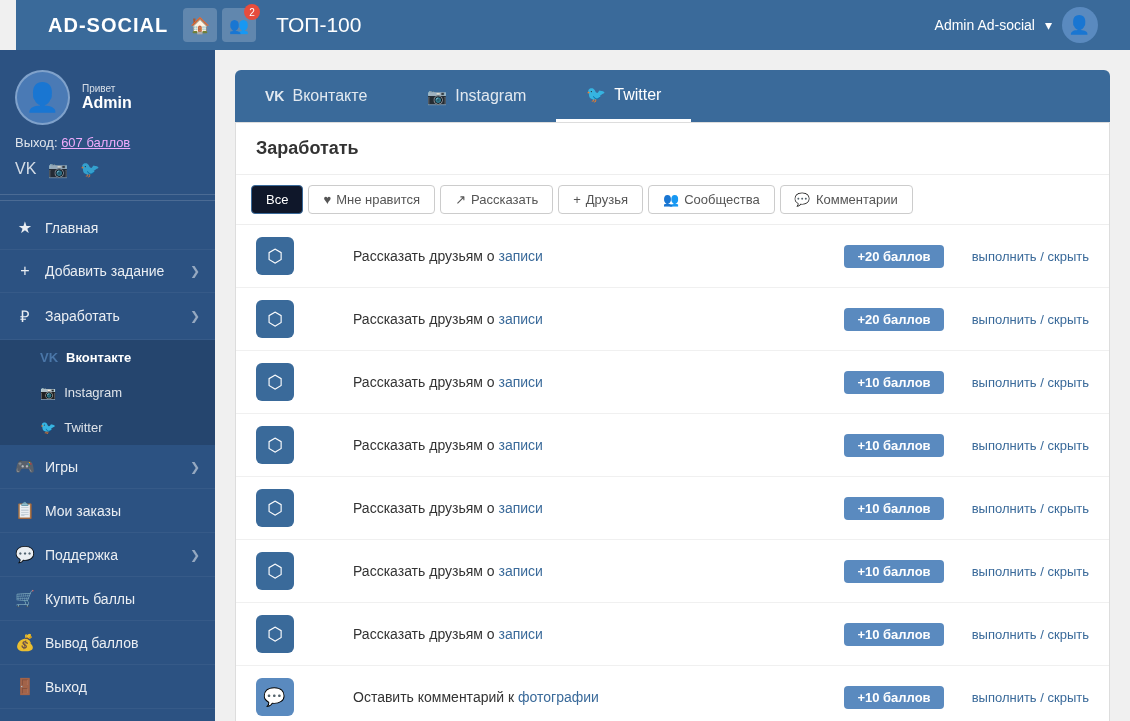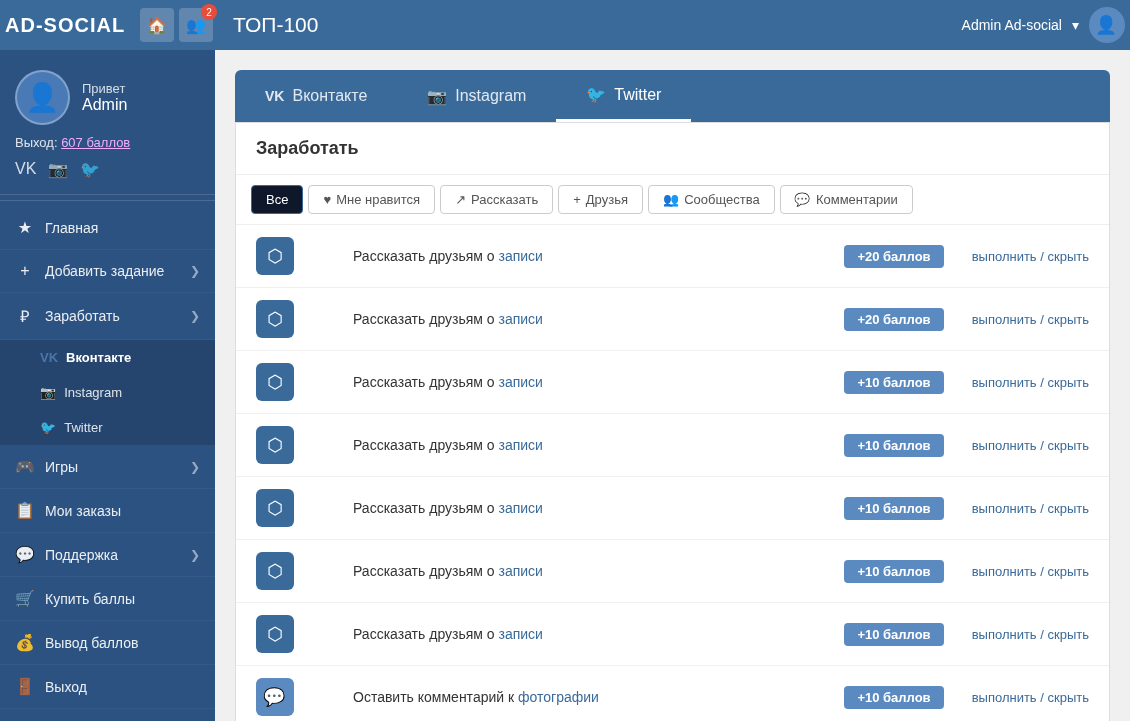--- a/index.html
+++ b/index.html
@@ -4,24 +4,24 @@
   <style>
     * { box-sizing: border-box; margin: 0; padding: 0; }
     body { font-family: Arial, sans-serif; font-size: 14px; background: #f0f0f0; }
 
     
     .navbar {
       background: #3a6a9a;
       height: 50px;
       display: flex;
       align-items: center;
-      padding: 0 5px;
+      padding: 0 32px;
       color: white;
       position: fixed;
-      top: 0; left: 0; right: 0;
+      top: 0; left: 16px; right: 0;
       z-index: 100;
     }
     .navbar-brand {
       font-size: 20px;
       font-weight: bold;
       color: white;
       letter-spacing: 1px;
       margin-right: 15px;
     }
     .navbar-icons {
@@ -111,26 +111,26 @@
       border-radius: 50%;
       background: #4a7ab5;
       display: flex;
       align-items: center;
       justify-content: center;
       font-size: 28px;
       color: white;
       border: 2px solid rgba(255,255,255,0.3);
     }
     .sidebar-greeting {
-      font-size: 13px;
+      font-size: 10px;
       color: rgba(255,255,255,0.8);
     }
     .sidebar-username {
       font-size: 16px;
-      font-weight: normal;
+      font-weight: bold;
     }
     .sidebar-balance {
       font-size: 13px;
       color: rgba(255,255,255,0.85);
       margin-bottom: 10px;
     }
     .sidebar-balance a {
       color: #f0abfc;
       text-decoration: underline;
     }

